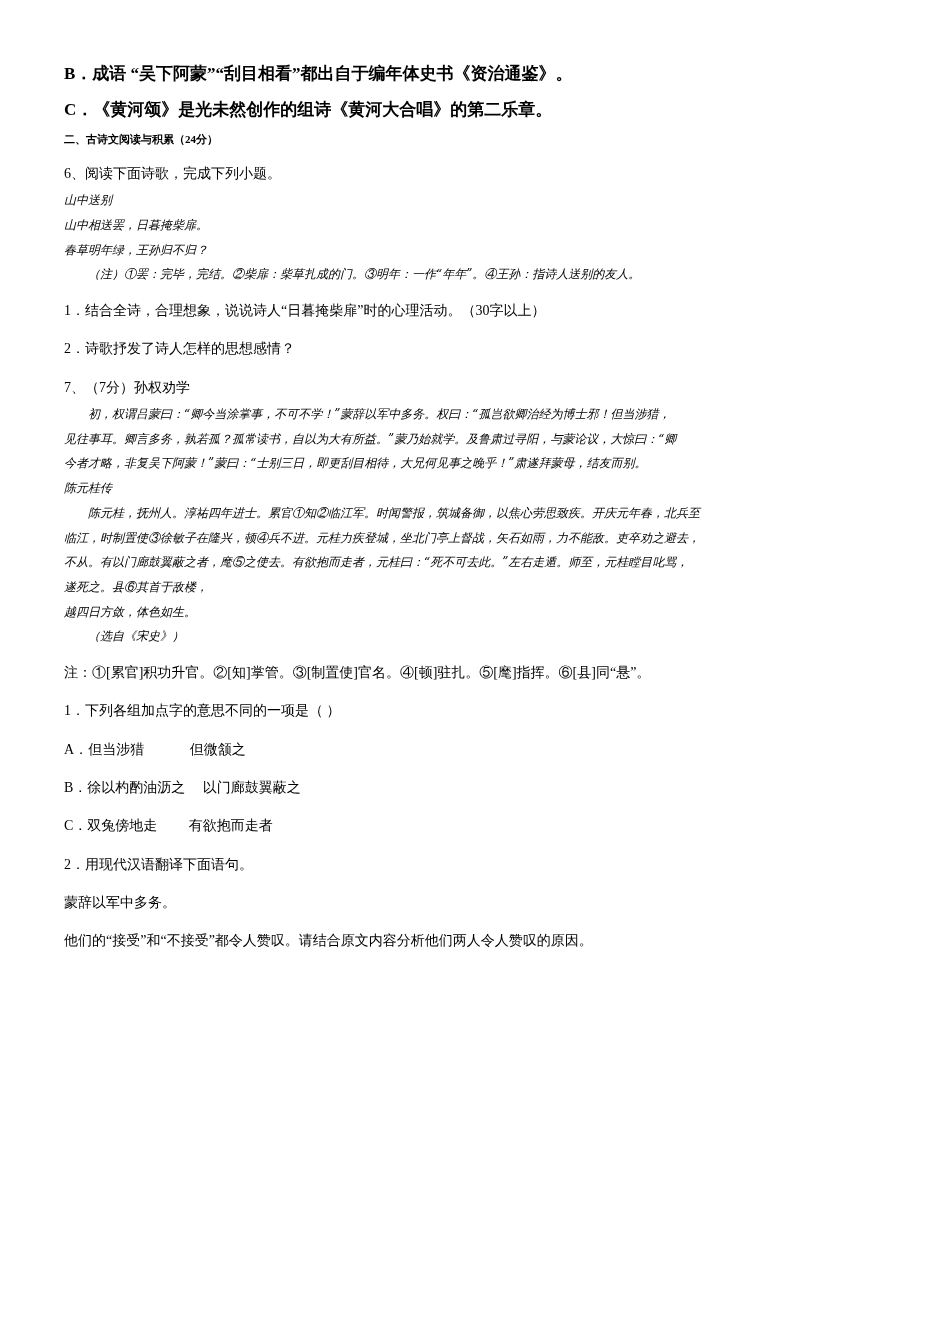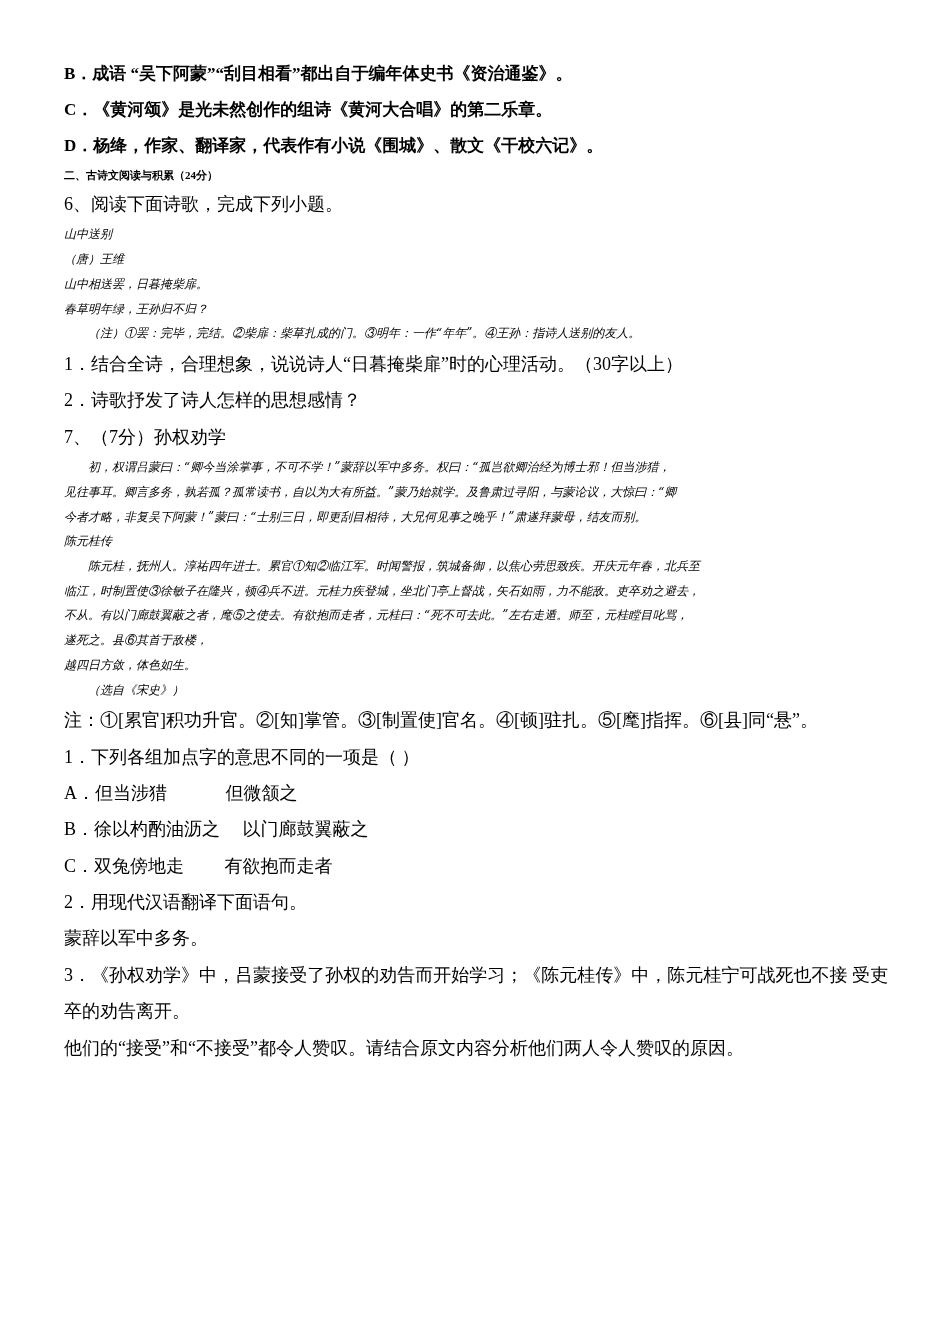--- a/index.html
+++ b/index.html
@@ -36,45 +36,44 @@
     font-size: 12px;
     line-height: 2.06;
     white-space: pre-wrap;
     word-break: break-all;
   }
   .kai-indent {
     text-indent: 2em;
     font-style: italic;
   }
   .para {
-    font-size: 18px;
+    font-size: 14px;
     line-height: 2.02;
     white-space: pre-wrap;
     word-break: break-all;
+    margin-top: 10px;
   }
   .just {
     text-align: justify;
     text-justify: inter-ideograph;
   }
 </style>
 </head>
 <body>
 
 <div class="page">
 
   <div class="opt">B．成语 “吴下阿蒙”“刮目相看”都出自于编年体史书《资治通鉴》。</div>
   <div class="opt">C．《黄河颂》是光未然创作的组诗《黄河大合唱》的第二乐章。</div>
-  <div class="opt">D．杨绛，作家、翻译家，代表作有小说《围城》、散文《干校六记》。</div>
 
   <div class="sec-title">二、古诗文阅读与积累（24分）</div>
 
   <div class="para">6、阅读下面诗歌，完成下列小题。</div>
 
   <div class="kai">山中送别</div>
-  <div class="kai">（唐）王维</div>
   <div class="kai">山中相送罢，日暮掩柴扉。</div>
   <div class="kai">春草明年绿，王孙归不归？</div>
   <div class="kai kai-indent just">（注）①罢：完毕，完结。②柴扉：柴草扎成的门。③明年：一作“年年”。④王孙：指诗人送别的友人。</div>
 
   <div class="para">1．结合全诗，合理想象，说说诗人“日暮掩柴扉”时的心理活动。（30字以上）</div>
   <div class="para">2．诗歌抒发了诗人怎样的思想感情？</div>
 
   <div class="para">7、（7分）孙权劝学</div>
 
   <div class="kai kai-indent just">初，权谓吕蒙曰：“卿今当涂掌事，不可不学！”蒙辞以军中多务。权曰：“孤岂欲卿治经为博士邪！但当涉猎，</div>
@@ -97,16 +96,15 @@
   <div class="para"><span>A．</span><span>但当涉猎</span><span>　　　 </span><span>但微颔之</span></div>
 
   <div class="para"><span>B．</span><span>徐以杓酌油沥之</span><span>　 </span><span>以门廊鼓翼蔽之</span></div>
 
   <div class="para"><span>C．</span><span>双兔傍地走</span><span>　　 </span><span>有欲抱而走者</span></div>
 
 
   <div class="para">2．用现代汉语翻译下面语句。</div>
   <div class="para">蒙辞以军中多务。</div>
 
-  <div class="para just">3．《孙权劝学》中，吕蒙接受了孙权的劝告而开始学习；《陈元桂传》中，陈元桂宁可战死也不接 受吏卒的劝告离开。</div>
   <div class="para just">他们的“接受”和“不接受”都令人赞叹。请结合原文内容分析他们两人令人赞叹的原因。</div>
 
 </div>
 
 </body></html>

